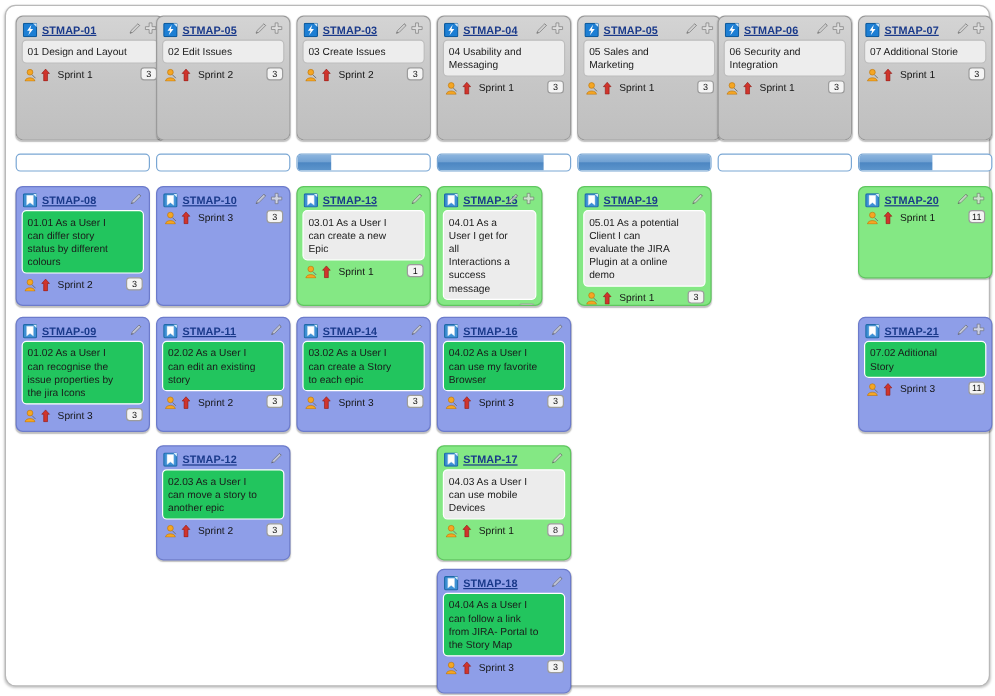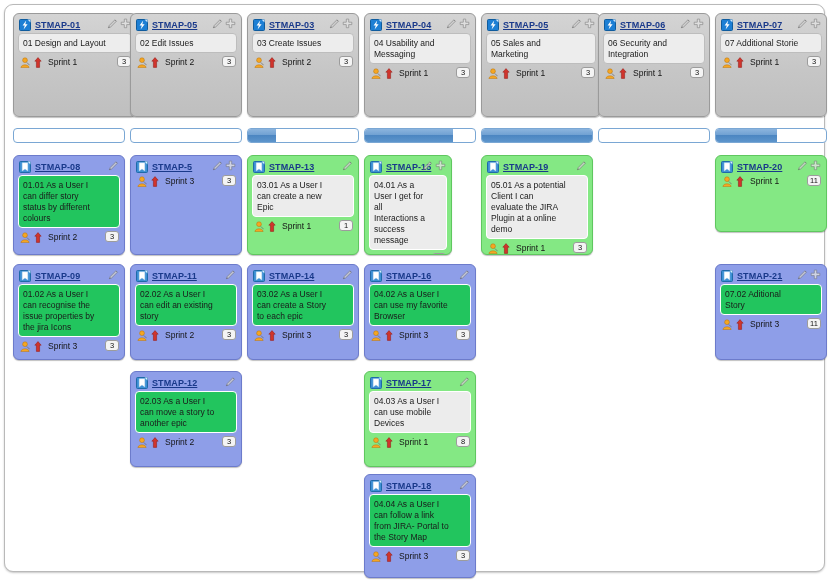--- a/index.html
+++ b/index.html
@@ -430,21 +430,21 @@
             <span class="points">3</span>
           </div>
         </div>
         <div class="card blue" style="left: 125px; top: 150px; width: 112px; height: 100px;">
           <div class="card-head">
             <svg class="type-icon" viewBox="0 0 12 12">
               <rect x="0.5" y="0.5" width="11" height="11" rx="1" fill="#3c8fd4" stroke="#1f6aa8"></rect>
               <path d="M3.2 1.8 H8.8 V10 L6 7.9 L3.2 10 Z" fill="#ffffff" stroke="#bcd8ee" stroke-width=".4"></path>
               <path d="M8.6 0.6 L11.4 3.4 L11.4 0.6 Z" fill="#d8ecfb"></path>
             </svg>
-            <span class="card-key">STMAP-5</span>
+            <span class="card-key">STMAP-10</span>
             <span class="head-actions">
               <svg class="icon-btn" viewBox="0 0 12 12">
                 <path d="M1.5 10.5 L2.4 8.2 L8.6 2 L10.2 3.6 L4 9.8 Z" fill="#cfcfcf" stroke="#6b6b6b" stroke-width=".7"></path>
                 <path d="M8.6 2 L10.2 3.6" stroke="#6b6b6b" stroke-width=".7"></path>
                 <path d="M1.5 10.5 L2.9 9.9" stroke="#4a4a4a" stroke-width=".7"></path>
               </svg>
               <svg class="icon-btn" viewBox="0 0 12 12">
                 <path d="M4.7 1.2 H7.3 V4.6 H10.7 V7.2 H7.3 V10.6 H4.7 V7.2 H1.3 V4.6 H4.7 Z" fill="#e2e2e2" stroke="#6f6f6f" stroke-width=".7" stroke-linejoin="round"></path>
               </svg>
             </span>

